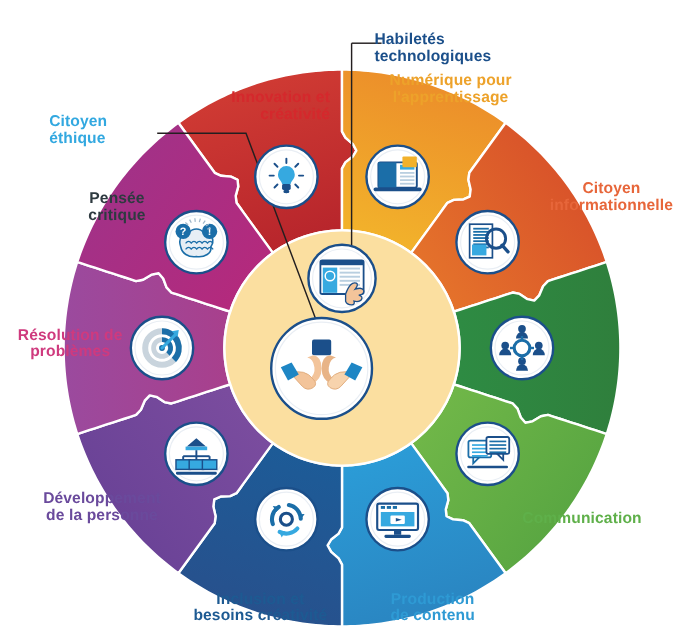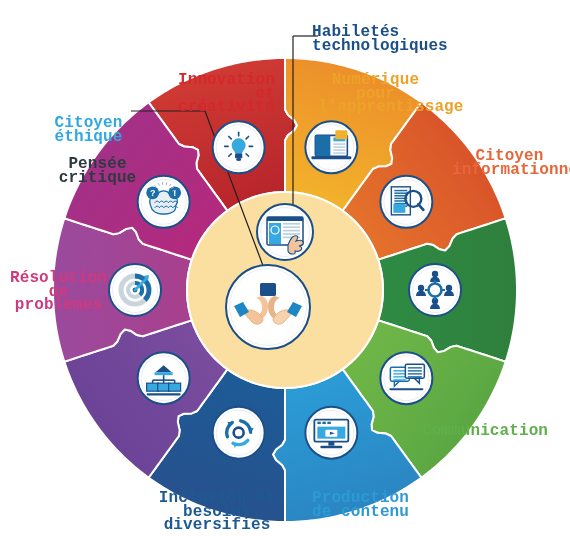--- a/index.html
+++ b/index.html
@@ -1,21 +1,21 @@
 <!DOCTYPE html>
 <html><head>
 <meta charset="utf-8">
 <style>
   html,body{margin:0;padding:0;background:#ffffff;}
   body{width:570px;height:536px;position:relative;overflow:hidden;
        font-family:"Liberation Sans", sans-serif;}
   #stage{position:absolute;inset:0;width:570px;height:536px;}
   svg.wheel{position:absolute;left:0;top:0;width:570px;height:536px;}
-  .lbl{position:absolute;text-align:center;font-size:16px;line-height:13.5px;
-       font-weight:700;letter-spacing:.1px;white-space:pre-line;font-family:Liberation Mono, monospace;}
+  .lbl{position:absolute;text-align:center;font-size:13px;line-height:13.5px;
+       font-weight:700;letter-spacing:.1px;white-space:pre-line;}
 </style>
 </head>
 <body>
 
 <div id="stage">
 
   <svg class="wheel" viewBox="0 0 570 536">
     <defs>
 
       <g id="defs-holder"></g>
@@ -259,31 +259,33 @@
           <path d="M242,311 q12,-4 19,5 q4,4 0,7 q-5,3 -9,-1 z" fill="#f3c49a" stroke="#e0ab7c" stroke-width="0.8"></path>
           <path d="M294,311 q-12,-4 -19,5 q-4,4 0,7 q5,3 9,-1 z" fill="#f7d3ad" stroke="#e0ab7c" stroke-width="0.8"></path>
           <path d="M234,306 l9,-4 l6,10 l-9,5 z" fill="#1e86c4"></path>
           <path d="M302,306 l-9,-4 l-6,10 l9,5 z" fill="#1e86c4"></path>
         </g>
       </g>
   </svg>
 
   <div class="lbl" style="left: 165px; top: 74px; width: 110px; color: rgb(213, 40, 44); text-align: right;">Innovation et
 créativité</div>
-  <div class="lbl" style="left: 318px; top: 74px; width: 115px; color: rgb(237, 162, 42);">Numérique pour
+  <div class="lbl" style="left: 318px; top: 60px; width: 115px; color: rgb(237, 162, 42);">Numérique pour
 l'apprentissage</div>
   <div class="lbl" style="left: 452px; top: 150px; width: 115px; color: rgb(231, 102, 58);">Citoyen
 informationnelle</div>
   <div class="lbl" style="left: 308px; top: 492px; width: 105px; color: rgb(46, 154, 212);">Production
 de contenu</div>
   <div class="lbl" style="left: 420px; top: 425px; width: 130px; color: rgb(95, 176, 74);">Communication</div>
   <div class="lbl" style="left: 152px; top: 492px; width: 130px; color: rgb(29, 90, 146);">Inclusion et
-besoins diversifiés</div>
+besoins créativité</div>
+  <div class="lbl" style="left: 25px; top: 408px; width: 120px; color: rgb(106, 74, 156);">Développement
+de la personne</div>
   <div class="lbl" style="left: 55px; top: 158px; width: 85px; color: rgb(46, 58, 64);">Pensée
 critique</div>
   <div class="lbl" style="left: 6px; top: 272px; width: 105px; color: rgb(207, 58, 126);">Résolution de
 problèmes</div>
 
-  <div class="lbl" style="left: 41px; top: 117px; width: 95px; color: rgb(50, 168, 224); text-align: center;">Citoyen éthique</div>
+  <div class="lbl" style="left: 41px; top: 94px; width: 95px; color: rgb(50, 168, 224); text-align: left;">Citoyen éthique</div>
   <div class="lbl" style="left: 312px; top: 26px; width: 110px; color: rgb(27, 79, 138); text-align: left;">Habiletés
 technologiques</div>
 
 </div>
 
 </body></html>

